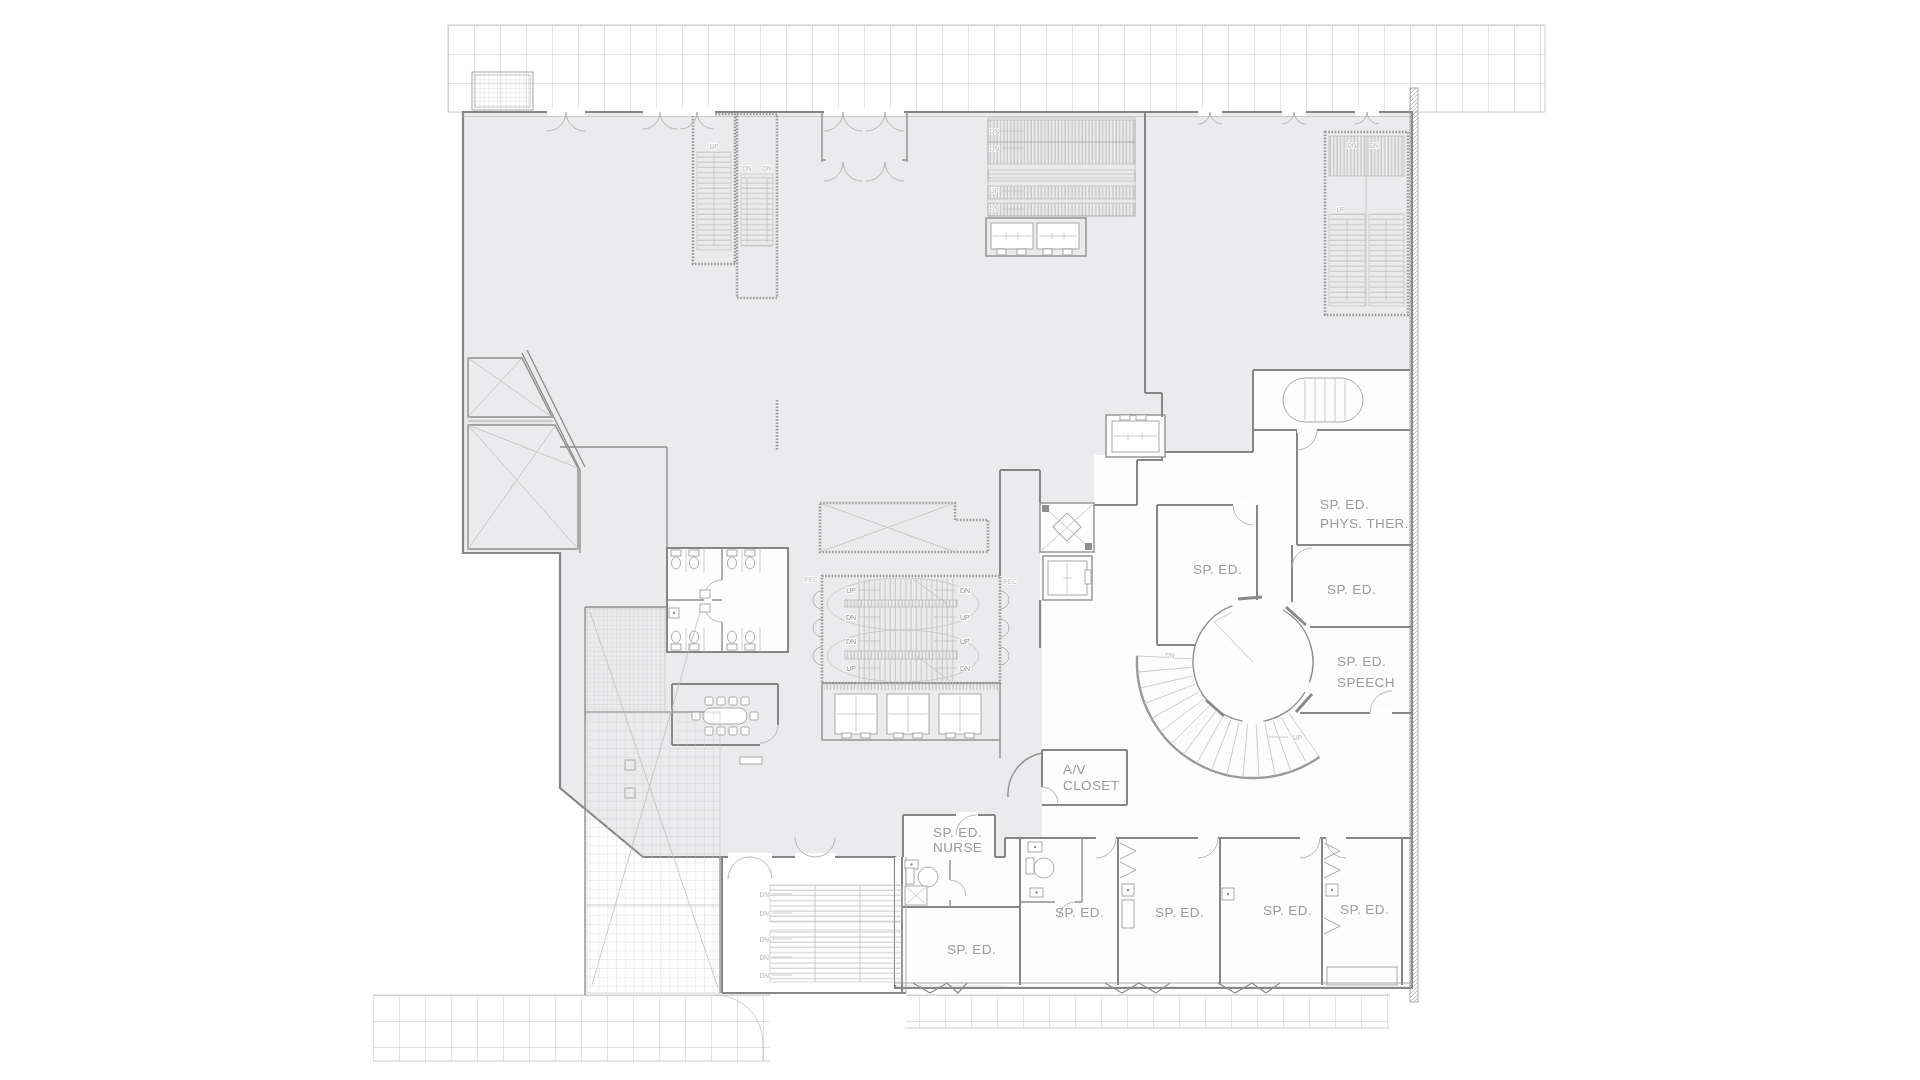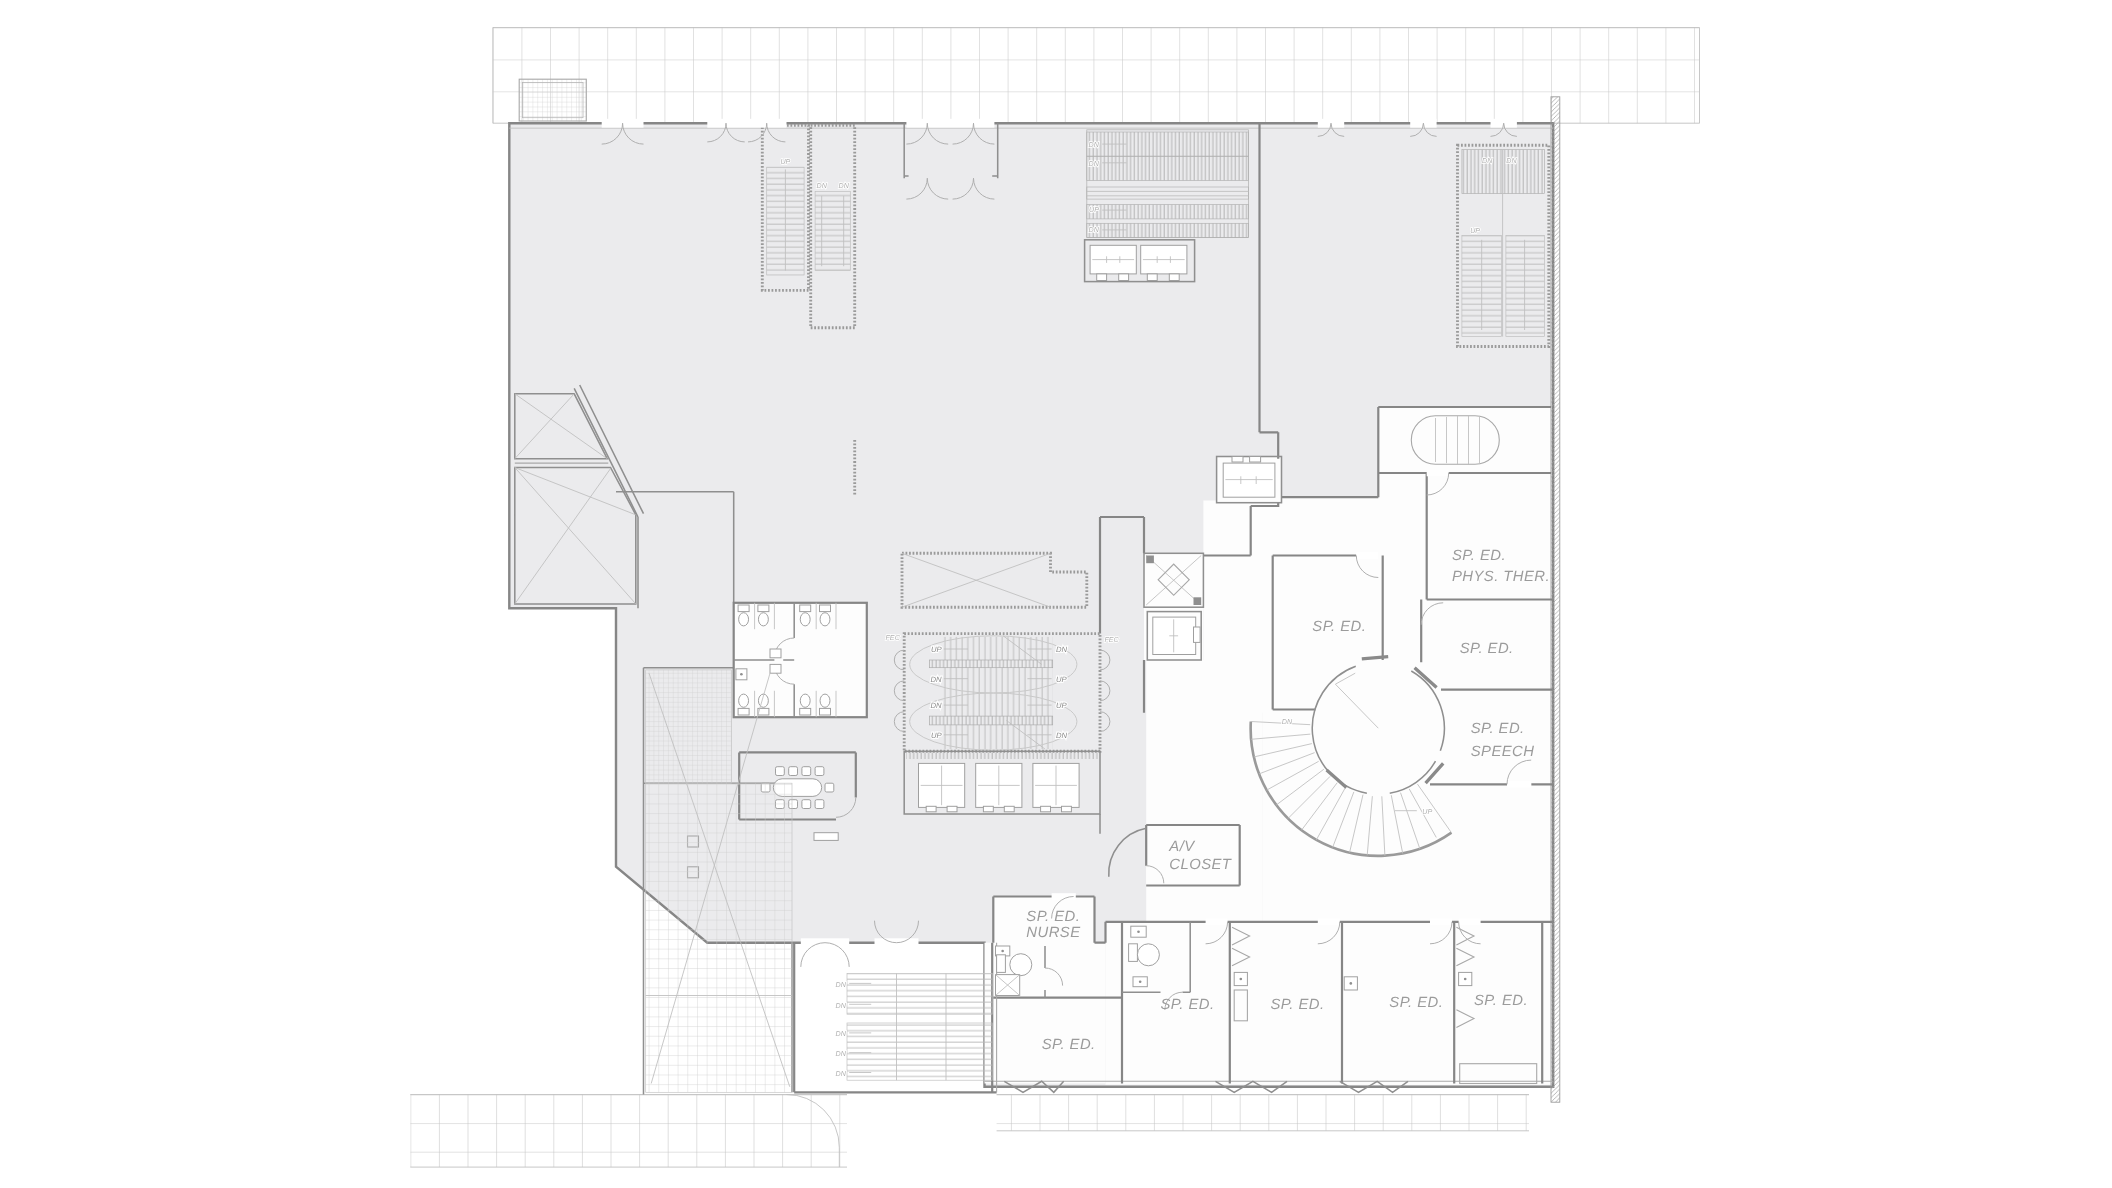--- a/index.html
+++ b/index.html
@@ -1,17 +1,17 @@
 <!DOCTYPE html>
 <html><head>
 <meta charset="utf-8">
 <style>
   html,body{margin:0;padding:0;background:#ffffff;}
   .page{position:relative;width:1920px;height:1080px;background:#ffffff;overflow:hidden;
-        font-family:"Liberation Sans",sans-serif;font-style:italic;}
+        font-family:"Liberation Sans",sans-serif;}
   svg{display:block}
   .lbl{font-family:"Liberation Sans",sans-serif;font-size:13.5px;fill:#9b9b9b;letter-spacing:.4px;}
   .sm {font-family:"Liberation Sans",sans-serif;font-size:7px;fill:#8b8b8b;paint-order:stroke;stroke:#ffffff;stroke-width:2px;}
   .xs {font-family:"Liberation Sans",sans-serif;font-size:6.5px;fill:#b3b3b3;paint-order:stroke;stroke:#ffffff;stroke-width:1.5px;}
   .w2{stroke:#868686;stroke-width:2;fill:none;stroke-linejoin:miter;}
   .w15{stroke:#8f8f8f;stroke-width:1.4;fill:none;}
   .w1{stroke:#a8a8a8;stroke-width:1;fill:none;}
   .wl{stroke:#bfbfbf;stroke-width:.8;fill:none;}
   .dot{stroke:#9a9a9a;stroke-width:2.6;fill:none;stroke-dasharray:1.6 1.6;}
   .arc{stroke:#aeaeae;stroke-width:.9;fill:none;}

